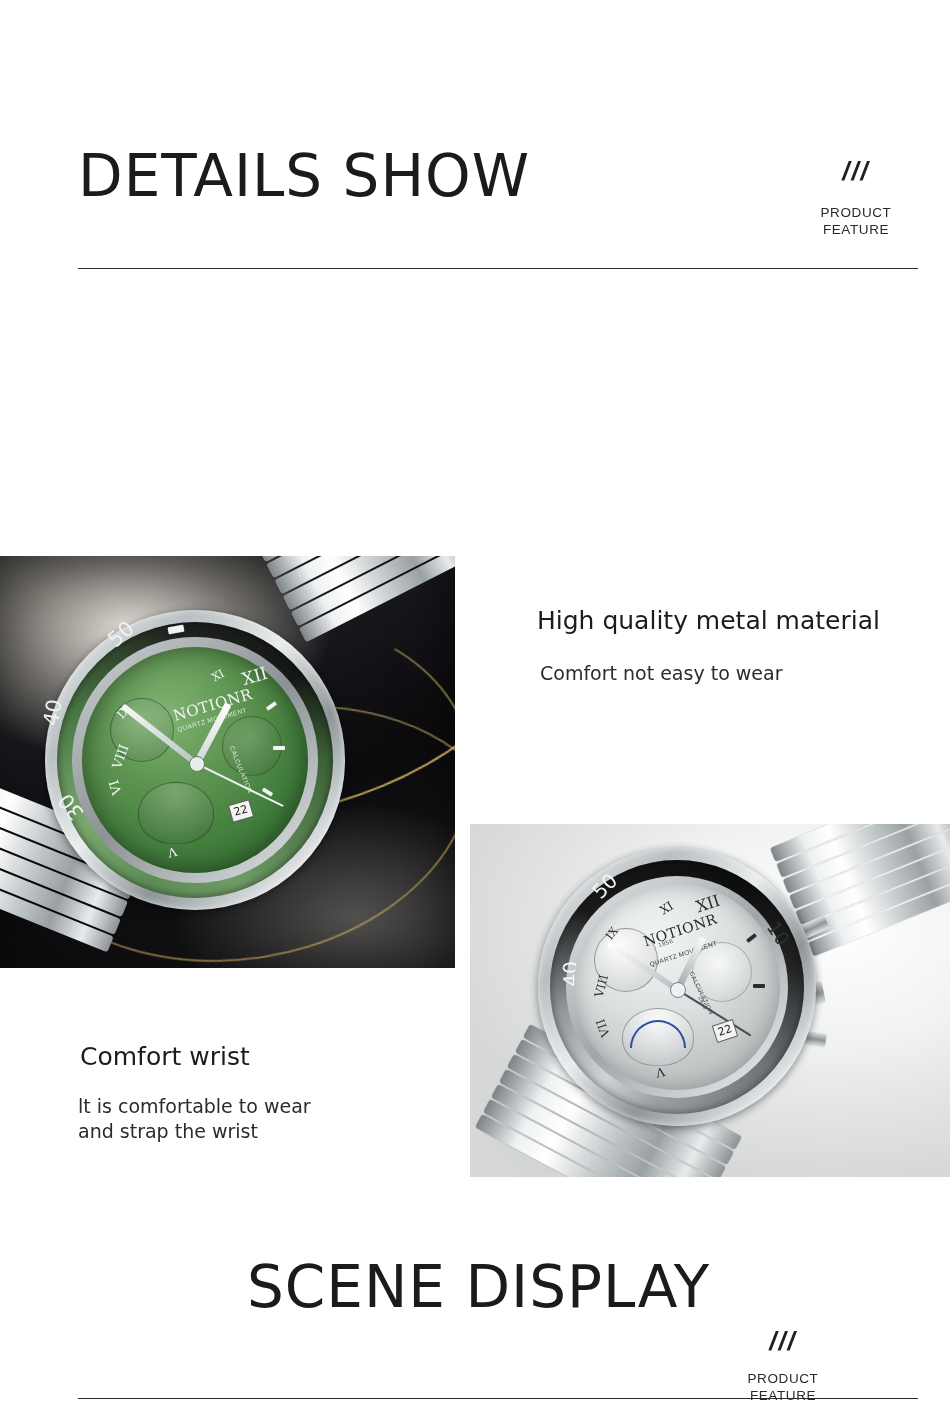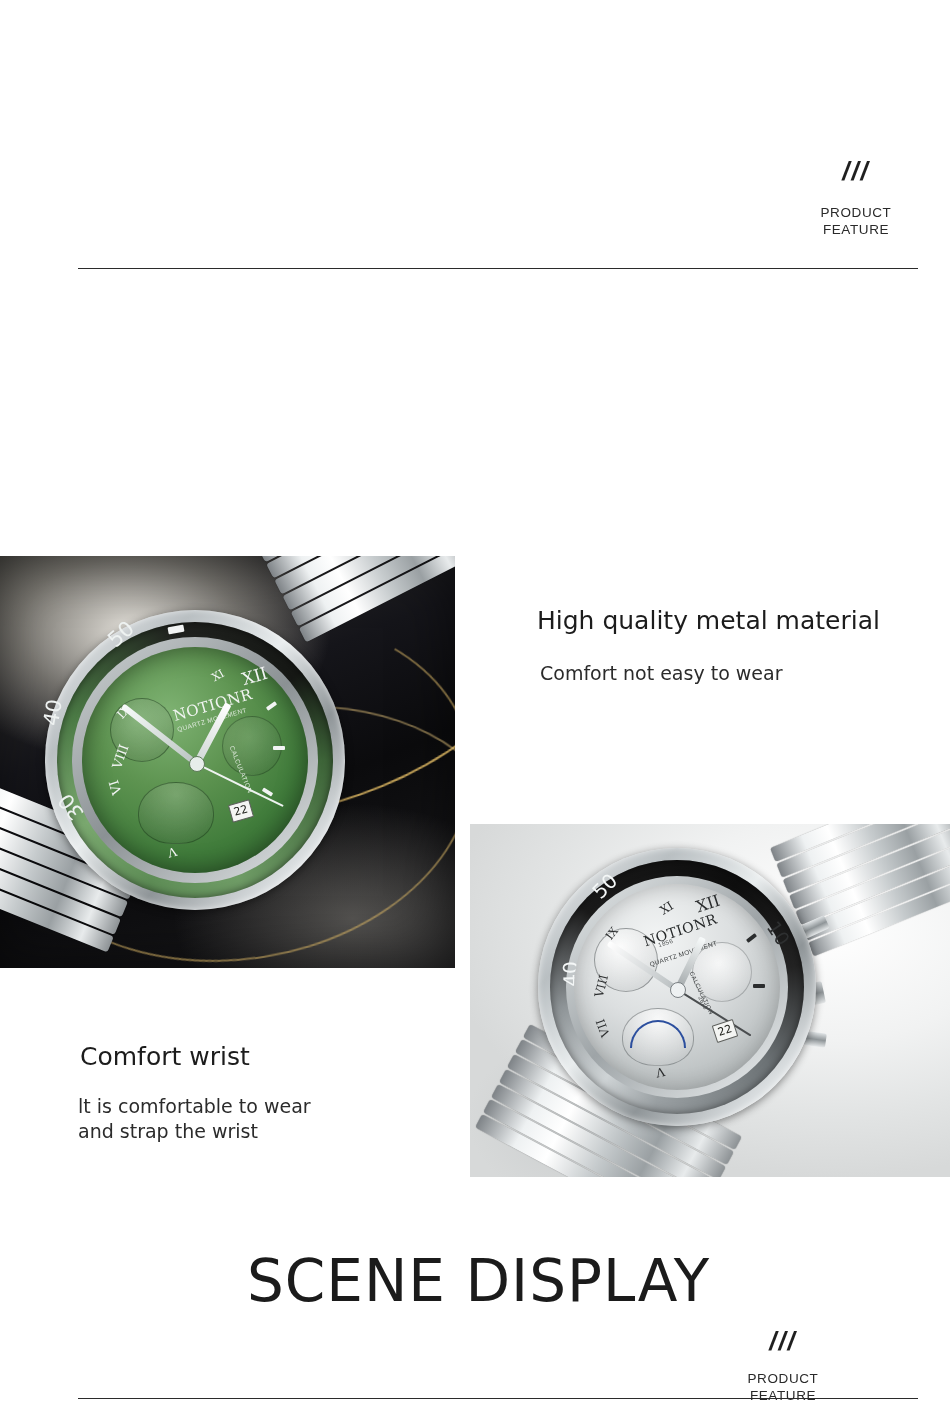--- a/index.html
+++ b/index.html
@@ -183,20 +183,21 @@
     font-size: 19px;
     color: #2b2b2b;
     font-family: "DejaVu Sans", sans-serif;
     line-height: 1.35;
   }
 </style>
 </head>
 <body>
 
 <div class="section-head" style="top:0;height:280px;">
+  <div class="section-title" style="left:78px; top:142px;">DETAILS SHOW</div>
 
   <div class="feature-tag" style="left:795px; top:158px; width:122px;">
     <div class="feature-slashes">///</div>
     <div class="feature-line1" style="margin-top:20px;">PRODUCT</div>
     <div class="feature-line2">FEATURE</div>
   </div>
 
   <div class="rule" style="left:78px; top:268px; width:840px;"></div>
 </div>
 
@@ -360,21 +361,21 @@
   <div class="datewin" style="left:244px; top:198px; width:20px; height:16px; font-size:11px; line-height:16px; transform:rotate(-18deg);">22</div>
 </div>
 
 <div>
   <div class="cap-title" style="left:80px; top:1042px;">Comfort wrist</div>
   <div class="cap-sub" style="left:78px; top:1094px;">lt is comfortable to wear</div>
   <div class="cap-sub" style="left:78px; top:1119px;">and strap the wrist</div>
 </div>
 
 <div class="section-head" style="top:1240px; height:162px;">
-  <div class="section-title" style="left:247px; top:7px;">SCENE DISPLAY</div>
+  <div class="section-title" style="left:247px; top:13px;">SCENE DISPLAY</div>
 
   <div class="feature-tag" style="left:722px; top:88px; width:122px;">
     <div class="feature-slashes">///</div>
     <div class="feature-line1" style="margin-top:16px;">PRODUCT</div>
     <div class="feature-line2">FEATURE</div>
   </div>
 
   <div class="rule" style="left:78px; top:158px; width:840px;"></div>
 </div>
 

